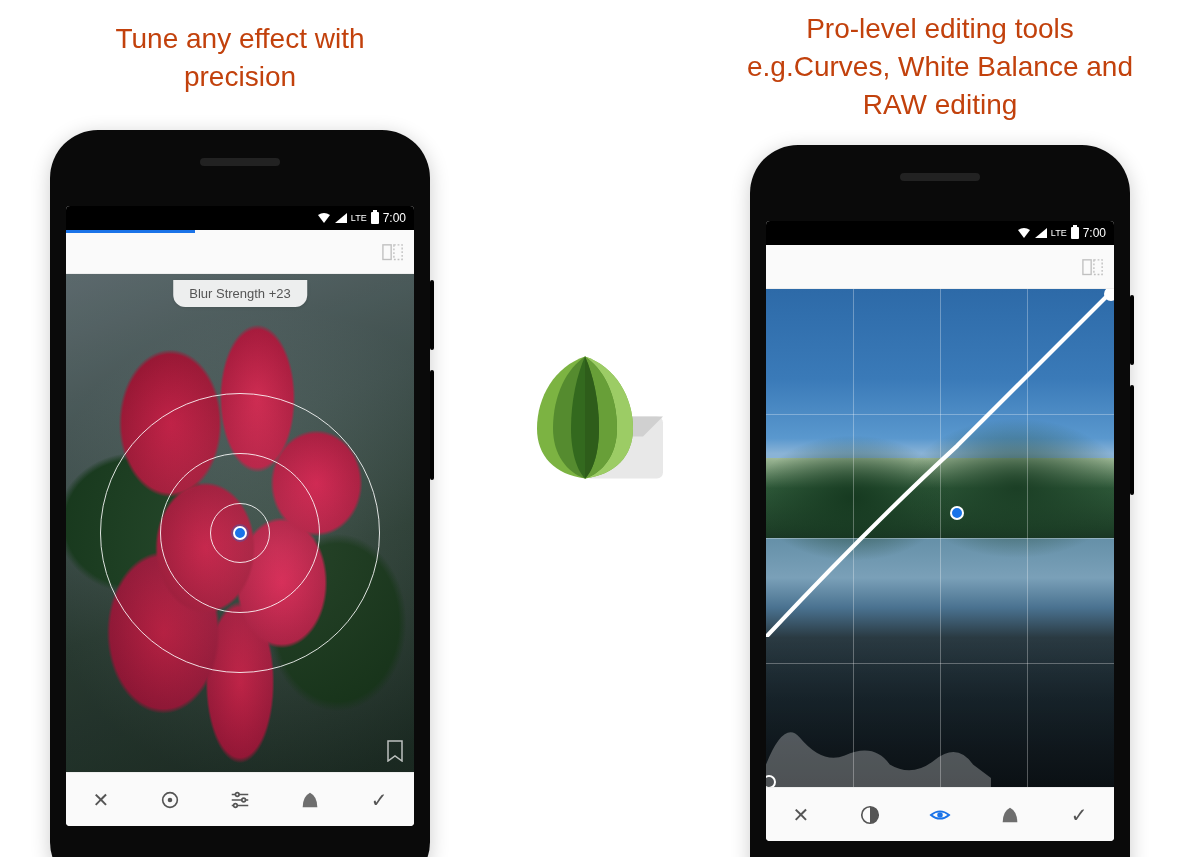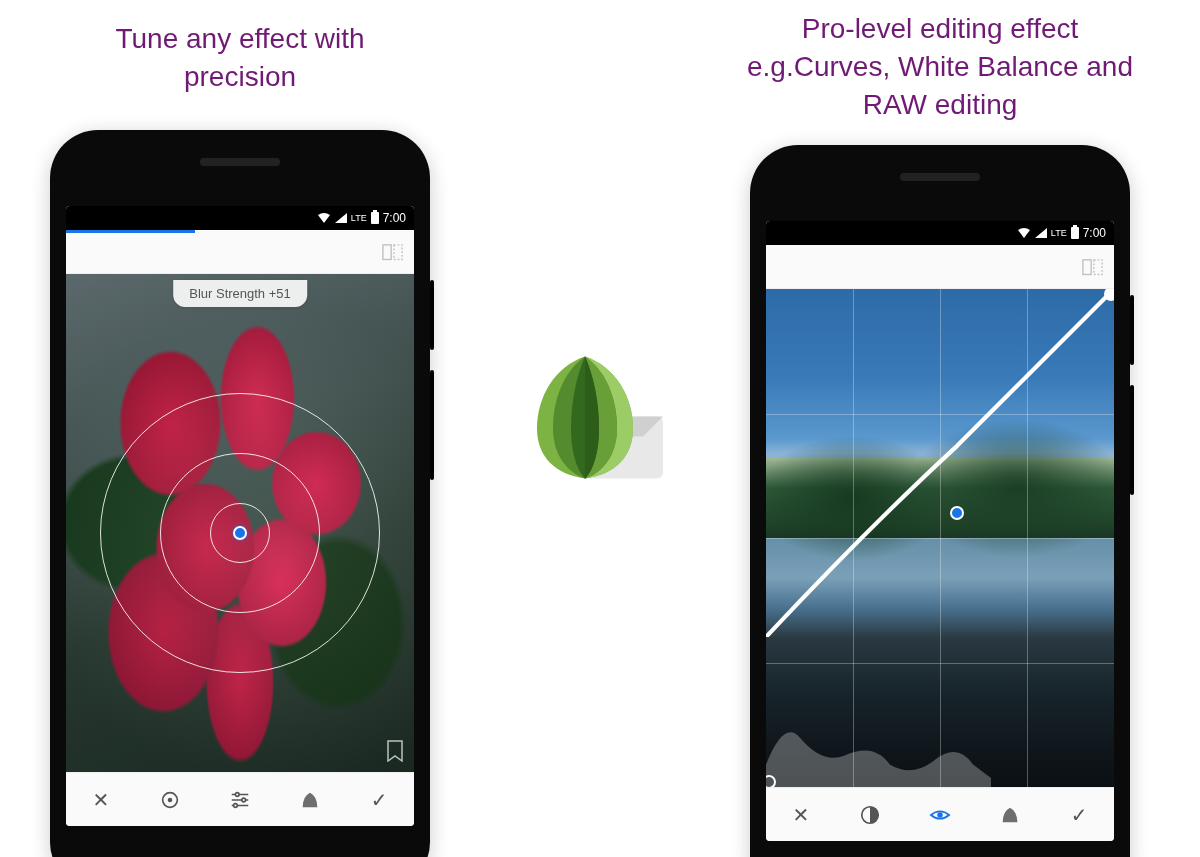--- a/index.html
+++ b/index.html
@@ -6,21 +6,21 @@
   body {
     width: 1200px;
     height: 857px;
     background: #fff;
     font-family: -apple-system, "Helvetica Neue", Arial, sans-serif;
     position: relative;
     overflow: hidden;
   }
   .caption {
     position: absolute;
-    color: #701a75;
+    color: #c2410c;
     font-size: 28px;
     line-height: 1.35;
     text-align: center;
     font-weight: 400;
   }
   .caption-left { left: 60px; top: 20px; width: 360px; }
   .caption-right { left: 740px; top: 10px; width: 400px; }
 
   .phone {
     position: absolute;
@@ -182,21 +182,21 @@
   
   .app-icon{
     position:absolute;left:50%;top:50%;transform:translate(-50%,-55%);
     width:150px;height:150px;
   }
 </style>
 </head>
 <body>
 
 <div class="caption caption-left">Tune any effect with precision</div>
-<div class="caption caption-right">Pro-level editing effect e.g.Curves, White Balance and RAW editing</div>
+<div class="caption caption-right">Pro-level editing tools e.g.Curves, White Balance and RAW editing</div>
 
 <div class="app-icon">
   <svg viewBox="0 0 150 150">
     <rect x="60" y="70" width="78" height="62" rx="6" fill="#e8e8e8"></rect>
     <path d="M60 70 h78 l-20 20 h-58 z" fill="#d0d0d0"></path>
     <path d="M60 10 C90 20 108 50 108 82 C108 110 90 128 60 132 C30 128 12 110 12 82 C12 50 30 20 60 10 Z" fill="#7cb342"></path>
     <path d="M60 10 C90 20 108 50 108 82 C108 110 90 128 60 132 Z" fill="#9ccc65"></path>
     <path d="M60 10 C42 22 28 48 28 82 C28 108 42 126 60 132 C78 126 92 108 92 82 C92 48 78 22 60 10 Z" fill="#558b2f"></path>
     <path d="M60 10 C78 22 92 48 92 82 C92 108 78 126 60 132 Z" fill="#689f38"></path>
     <path d="M60 10 C52 28 46 54 46 82 C46 106 52 124 60 132 C68 124 74 106 74 82 C74 54 68 28 60 10 Z" fill="#33691e"></path>
@@ -222,21 +222,21 @@
       <div class="progress" style="width:37%;"></div>
       <span class="compare-icon">
         <svg viewBox="0 0 24 20">
             <rect x="1" y="2" width="9" height="16" fill="none" stroke="#888" stroke-width="1.5"></rect>
             <rect x="13" y="2" width="9" height="16" fill="none" stroke="#888" stroke-width="1.5" stroke-dasharray="2 2"></rect>
           </svg>
       </span>
     </div>
     <div class="photo-area">
       <div class="photo-flowers"></div>
-      <div class="chip">Blur Strength +51</div>
+      <div class="chip">Blur Strength +23</div>
       <div class="blur-rings">
         <div class="ring r3"></div>
         <div class="ring r2"></div>
         <div class="ring r1"></div>
         <div class="dot"></div>
       </div>
       <span class="bookmark-icon">
         <svg viewBox="0 0 18 22">
             <path d="M2 1 h14 v20 l-7-5 -7 5 z" fill="none" stroke="#fff" stroke-width="1.5"></path>
           </svg>

